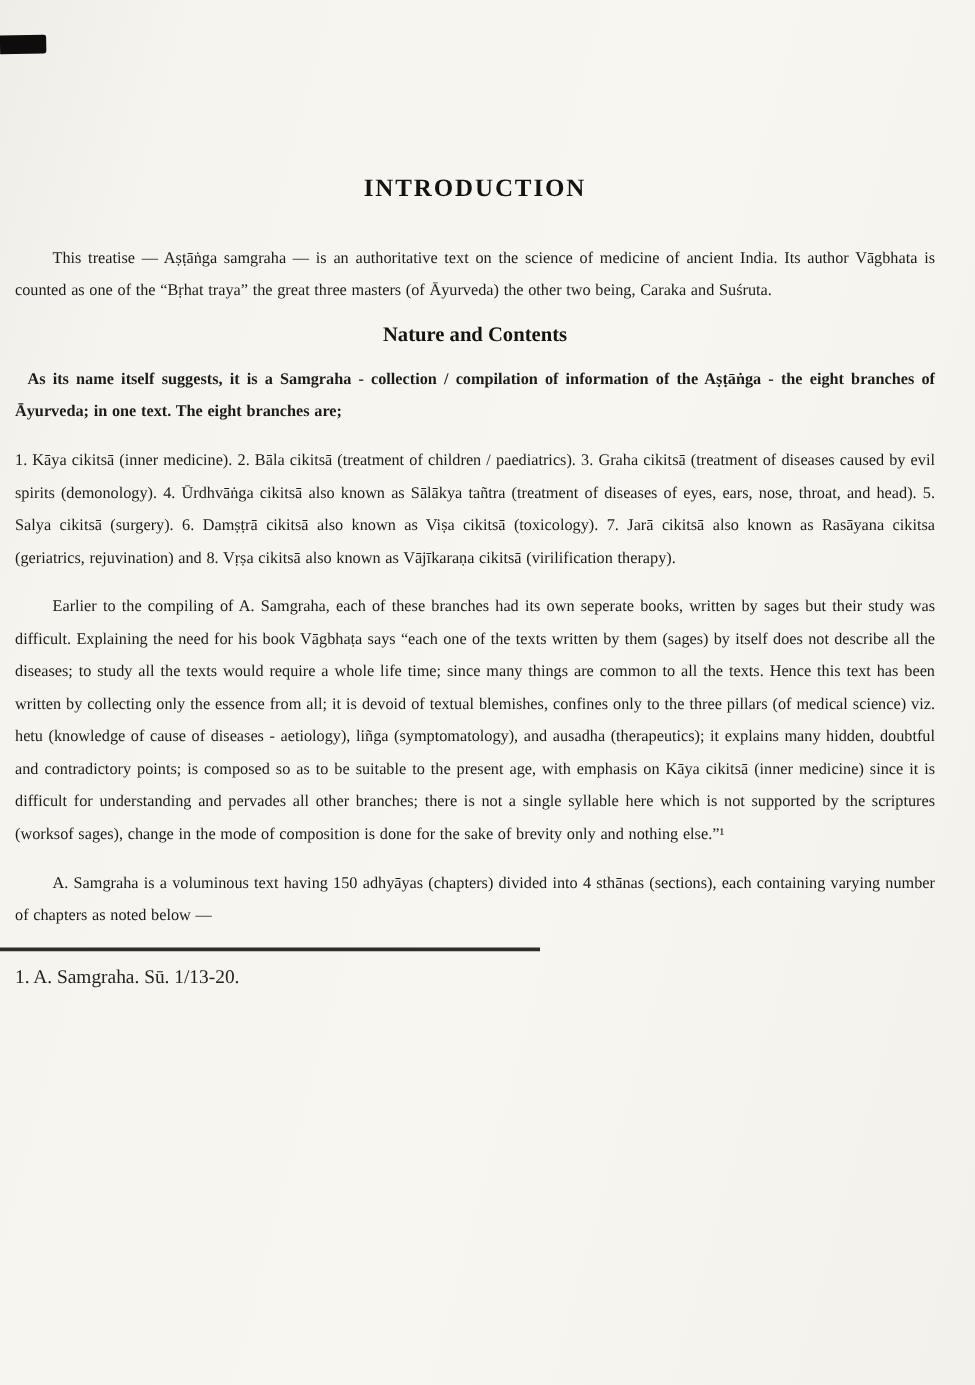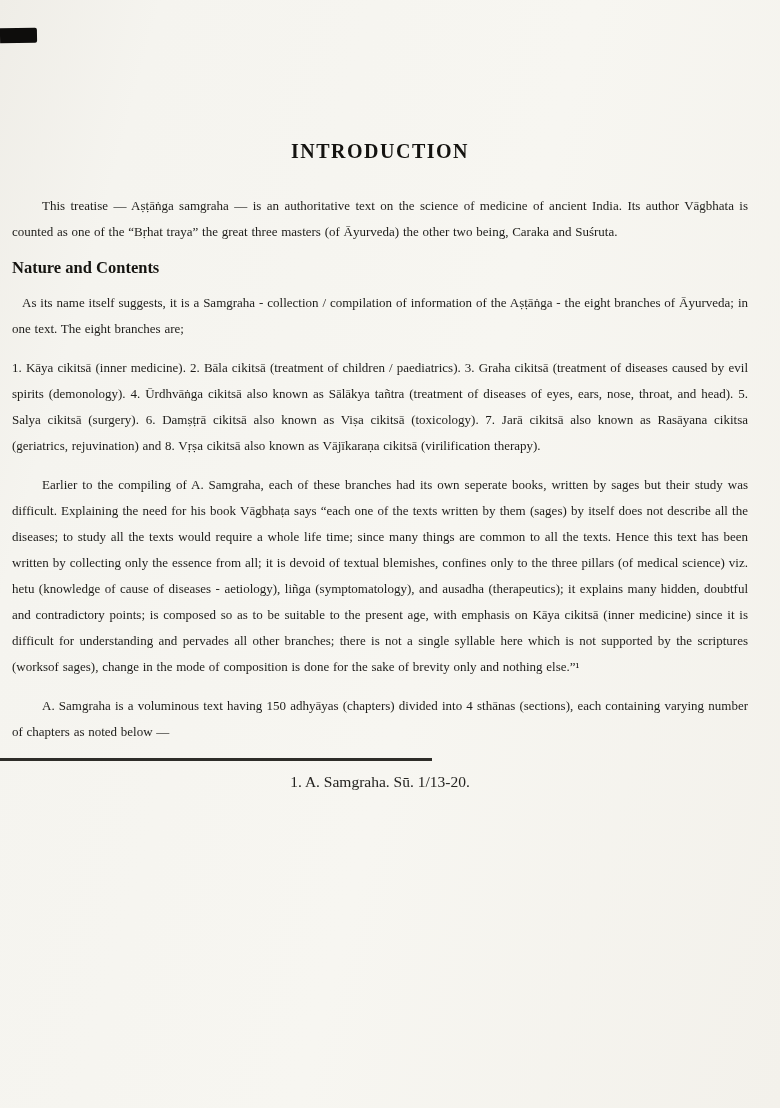--- a/index.html
+++ b/index.html
@@ -41,43 +41,44 @@
   .para {
     font-size: 13px;
     line-height: 26px;
     text-align: justify;
     word-spacing: 0.5px;
     margin-bottom: 13px;
     color: #1d1c19;
   }
 
   .indent { text-indent: 30px; }
-  .small-indent { text-indent: 10px; }
+  .small-indent { text-indent: 10px; font-weight: bold; }
   .no-indent { text-indent: 0; }
 
   .heading {
     font-size: 16.5px;
     font-weight: 700;
     margin: 4px 0 12px 0;
     color: #151410;
+    text-align: center;
   }
 
   .footnote-rule {
     width: 432px;
     height: 3px;
     background: #2e2d29;
     margin: 6px 0 10px -12px;
     border: none;
   }
 
   .footnote {
     font-size: 15.5px;
     line-height: 22px;
     color: #242320;
-    text-align: center;
+    text-align: left;
   }
 </style>
 </head>
 <body>
 
 <div class="page">
 
   <div class="scan-mark"></div>
 
   <h1 class="title">INTRODUCTION</h1>

